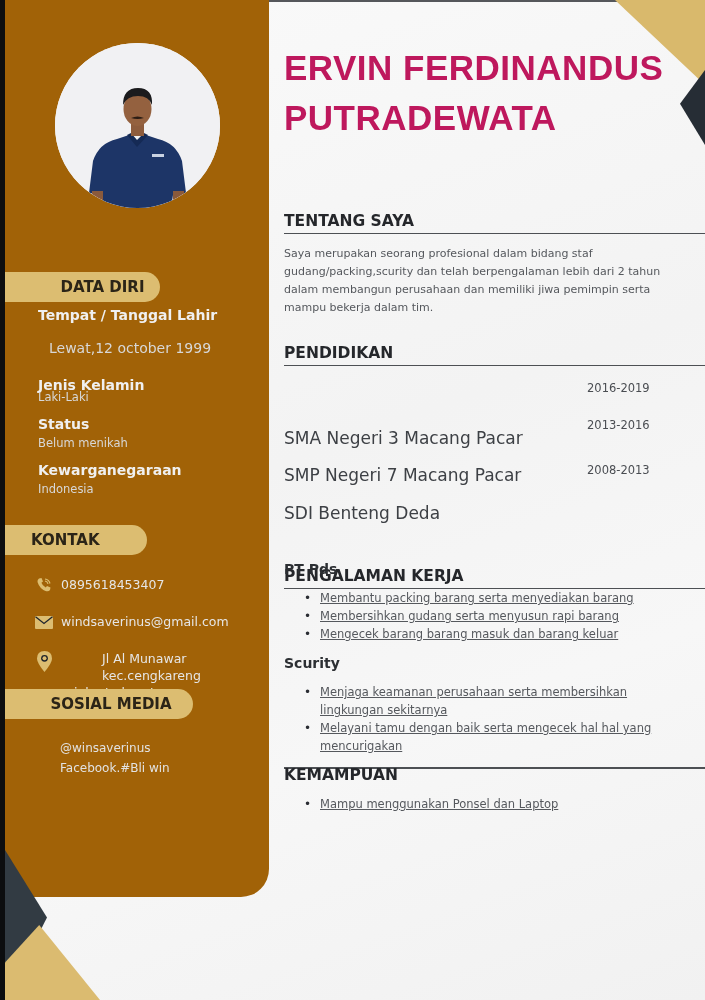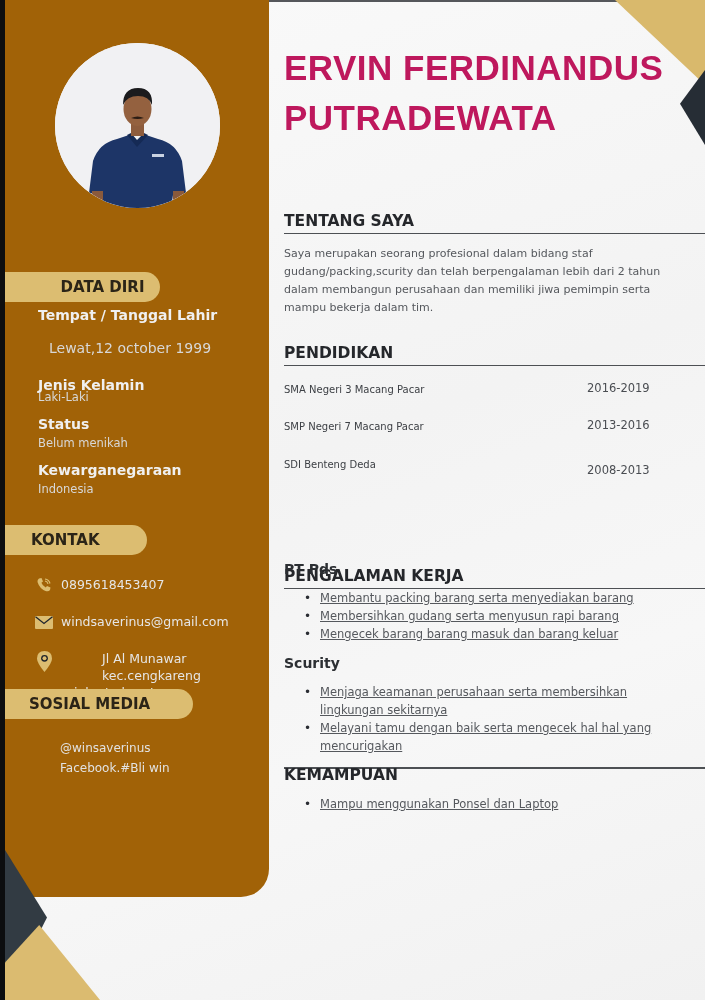--- a/index.html
+++ b/index.html
@@ -54,21 +54,21 @@
     .avatar svg { width: 100%; height: 100%; display: block; }
     .pill {
       position: absolute; left: 0; height: 30px;
       background: #dcbd71;
       border-radius: 0 16px 16px 0;
       color: #2b2417; font-weight: bold; font-size: 15px;
       display: flex; align-items: center;
     }
     .pill-data { top: 272px; width: 155px; justify-content: center; padding-left: 40px; }
     .pill-kontak { top: 525px; width: 142px; padding-left: 26px; }
-    .pill-sosial { top: 689px; width: 188px; padding-left: 24px; }
+    .pill-sosial { top: 689px; width: 188px; padding-left: 24px; justify-content: center; }
     .s-label {
       position: absolute; left: 33px; color: #f0f0f0; font-weight: bold; font-size: 14px;
     }
     .s-value {
       position: absolute; left: 33px; color: #d8d8d8; font-size: 11.5px;
     }
     .contact-row {
       position: absolute; left: 30px; display: flex; align-items: flex-start; gap: 8px;
       color: #e6e6e6; font-size: 12.5px;
     }
@@ -89,21 +89,21 @@
     .sec-title {
       position: absolute; left: 0; width: 421px;
       font-weight: bold; font-size: 15.5px; color: #25272b;
       border-bottom: 1.5px solid #4d5054; padding-bottom: 3px;
     }
     .about {
       position: absolute; left: 0; top: 245px; width: 400px;
       font-size: 11px; line-height: 18px; color: #55585d;
     }
     .edu-row { position: absolute; left: 0; width: 400px; }
-    .edu-school { position: absolute; left: 0; font-size: 10px; color: #3d4045; }
+    .edu-school { position: absolute; left: 0; font-size: 17px; color: #3d4045; margin-top: 44px; }
     .edu-year { position: absolute; left: 303px; font-size: 11.5px; color: #4a4d52; }
     .job-title {
       position: absolute; left: 0; font-weight: bold; font-size: 14px; color: #2c2f33;
     }
     ul.bullets {
       position: absolute; left: 20px; width: 390px; list-style: none;
       font-size: 11.5px; line-height: 18px; color: #55585d;
     }
     ul.bullets li { position: relative; padding-left: 16px; text-decoration: underline; }
     ul.bullets li::before {

